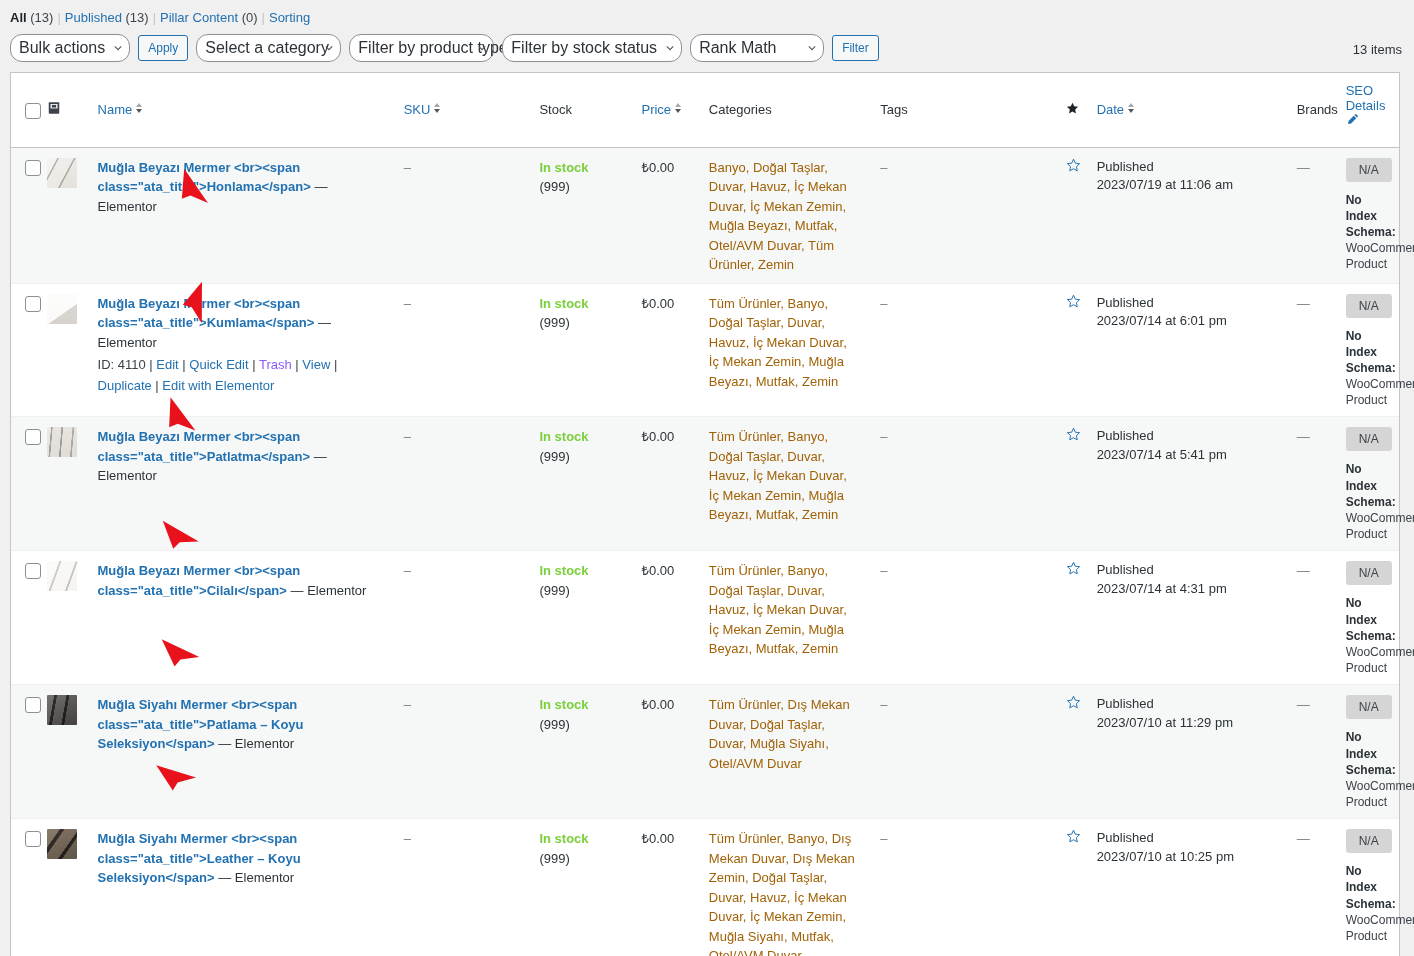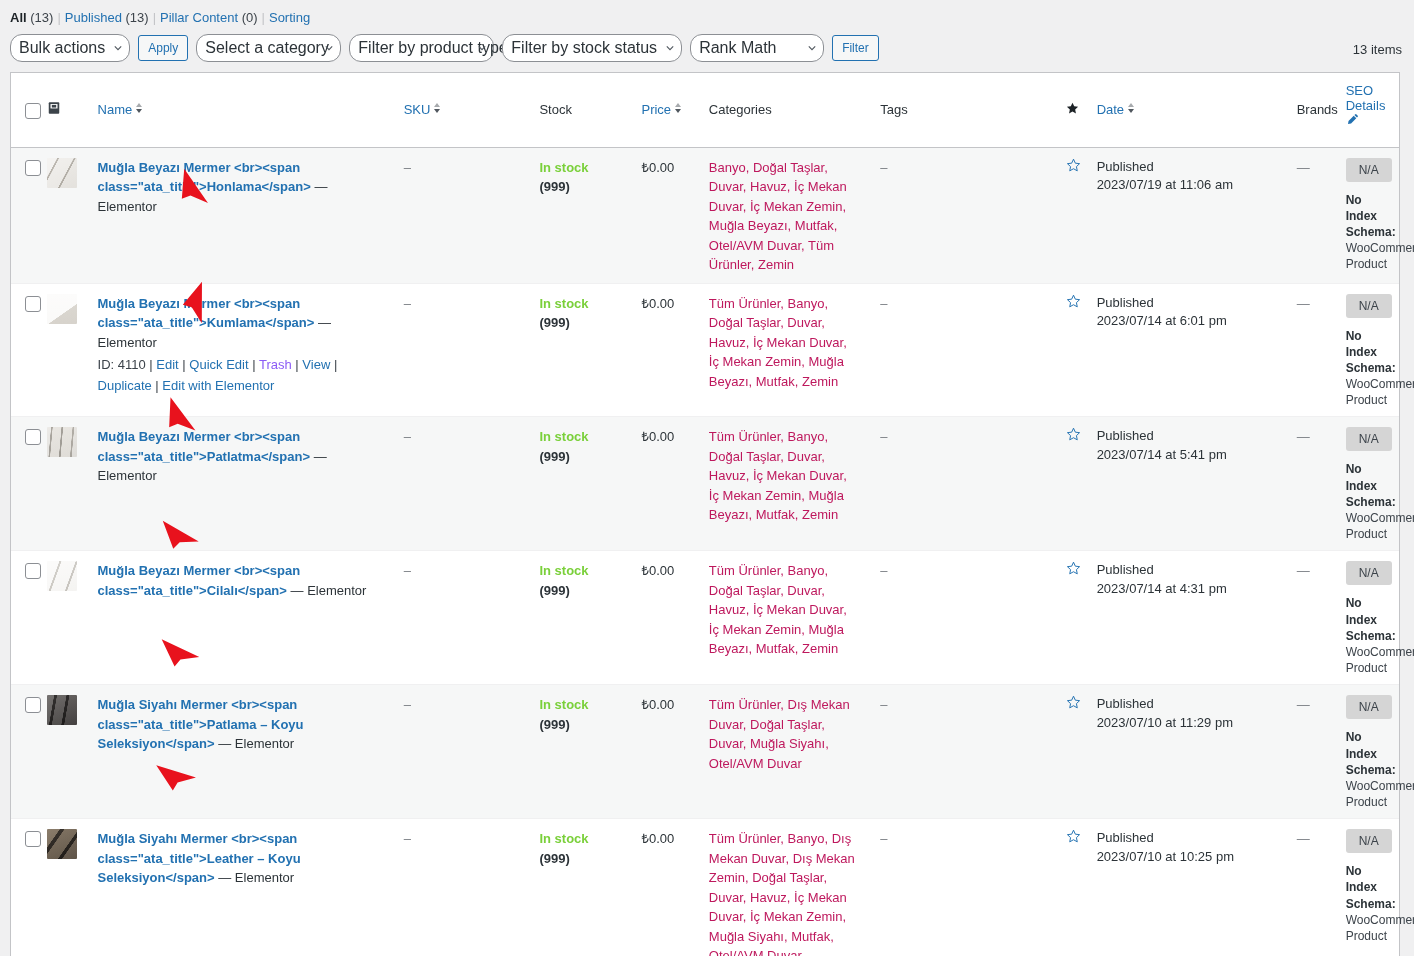--- a/index.html
+++ b/index.html
@@ -142,23 +142,23 @@
       linear-gradient(160deg,#6a5f54,#3a332d); }
 
   .row-title { font-weight: 700; color: #2271b1; }
   .row-actions { font-size: 13px; color: #3c434a; line-height: 1.6; margin-top: 3px; }
   .row-actions a { color: #2271b1; margin-top: 40px; }
   .row-actions .trash a { color: #8b5cf6; }
   .row-actions .rsep { color: #3c434a; }
 
   .dash { color: #787c82; }
   .instock { color: #7ad03a; font-weight: 700; }
-  .stock-count { color: #2c3338; font-weight: 700; }
+  .stock-count { color: #2c3338; font-weight: 400; }
   .price { color: #2c3338; margin-top: 44px; }
-  .cats a { color: #be185d; }
+  .cats a { color: #a16207; }
 
   .star svg { display: block; }
 
   .date-cell { color: #2c3338; line-height: 1.45; }
   .date-cell .status { display: block; }
 
   .seo-badge {
     display: inline-block; min-width: 46px; text-align: center;
     background: #d5d5d5; color: #3c434a;
     border-radius: 3px; padding: 3px 6px; font-size: 12px; font-weight: 400;

